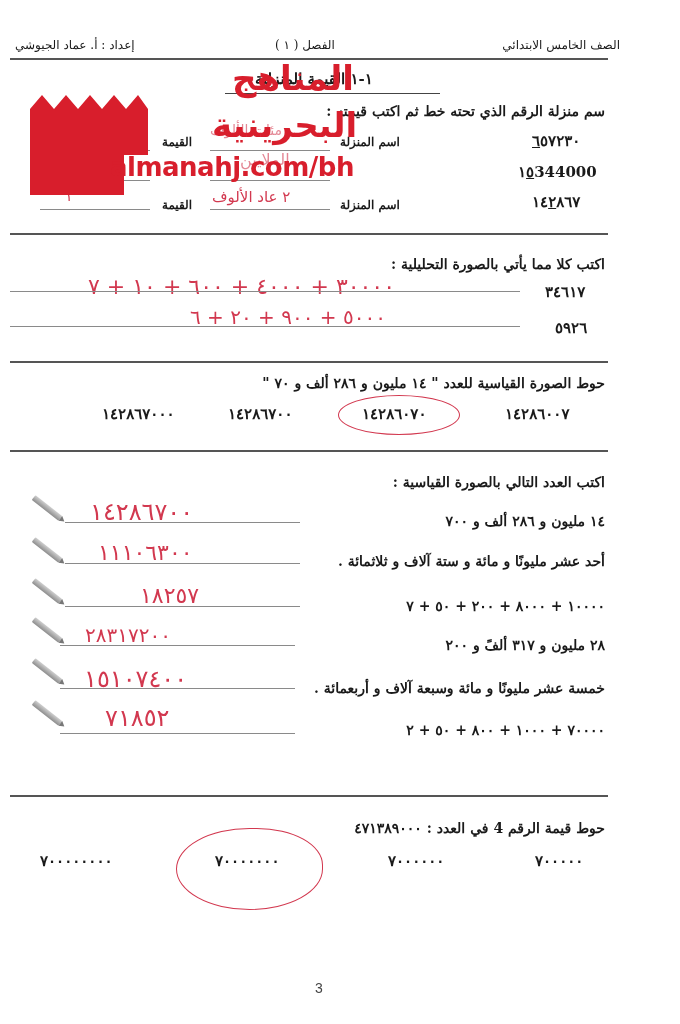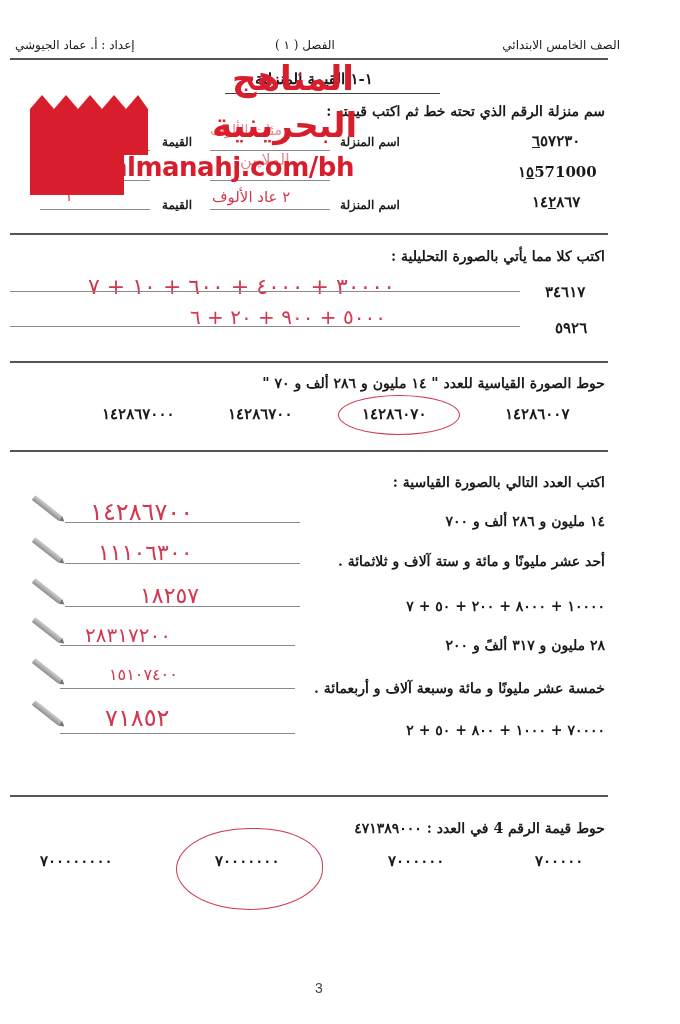--- a/index.html
+++ b/index.html
@@ -37,21 +37,21 @@
 <div>
   <div class="abs num" style="top:132px; left:532px;"><span></span><span class="und">٦</span><span>٥٧٢٣٠</span></div>
   <div class="abs txt" style="top:135px; left:340px; font-size:12px;">اسم المنزلة</div>
   <div class="abs hand" style="top:122px; left:210px; font-size:14px; opacity:.6;">مئات الألوف</div>
   <div class="thin" style="top:150px; left:210px; width:120px;"></div>
   <div class="abs txt" style="top:135px; left:162px; font-size:12px;">القيمة</div>
   <div class="thin" style="top:150px; left:40px; width:110px;"></div>
 </div>
 
 <div>
-  <div class="abs num" style="top:163px; left:518px;"><span>١</span><span class="und">٥</span><span>571000</span></div>
+  <div class="abs num" style="top:163px; left:518px;"><span>١</span><span class="und">٥</span><span>344000</span></div>
   <div class="abs hand" style="top:150px; left:240px; font-size:16px; opacity:.6;">الملايين</div>
   <div class="thin" style="top:180px; left:210px; width:120px;"></div>
   <div class="thin" style="top:180px; left:40px; width:110px;"></div>
 </div>
 
 <div>
   <div class="abs num" style="top:193px; left:532px;"><span>١٤</span><span class="und">٢</span><span>٨٦٧</span></div>
   <div class="abs txt" style="top:198px; left:340px; font-size:12px;">اسم المنزلة</div>
   <div class="abs hand rtl" style="top:188px; left:212px; font-size:15px; letter-spacing:0;">٢ عاد الألوف</div>
   <div class="thin" style="top:209px; left:210px; width:120px;"></div>
@@ -64,21 +64,21 @@
   <svg class="abs" style="left:30px; top:95px;" width="118" height="100" viewBox="0 0 118 100">
     <polygon points="0,100 0,14 12,0 24,14 36,0 48,14 60,0 72,14 84,0 96,14 108,0 118,14 118,60 94,60 94,100" fill="#d81e2c"></polygon>
   </svg>
   <div class="abs wm rtl" style="top:58px; left:232px; font-size:34px;">المناهج</div>
   <div class="abs wm rtl" style="top:105px; left:212px; font-size:34px;">البحرينية</div>
   <div class="abs wm" style="top:152px; left:110px; font-size:26px; letter-spacing:-0.5px;">almanahj.com/bh</div>
 </div>
 
 <div class="rule" style="top:233px; left:10px; width:598px;"></div>
 
-<div class="abs rtl txt" style="top:248px; right:75px;margin-left:44px;">اكتب كلا مما يأتي بالصورة التحليلية :</div>
+<div class="abs rtl txt" style="top:256px; right:75px;margin-left:44px;">اكتب كلا مما يأتي بالصورة التحليلية :</div>
 <div>
   <div class="abs num" style="top:283px; left:545px;">٣٤٦١٧</div>
   <div class="abs hand" style="top:274px; left:88px; font-size:22px;">٣٠٠٠٠ + ٤٠٠٠ + ٦٠٠ + ١٠ + ٧</div>
   <div class="thin" style="top:291px; left:10px; width:510px;"></div>
 </div>
 <div>
   <div class="abs num" style="top:319px; left:555px;">٥٩٢٦</div>
   <div class="abs hand" style="top:305px; left:190px; font-size:20px;">٥٠٠٠ + ٩٠٠ + ٢٠ + ٦</div>
   <div class="thin" style="top:326px; left:10px; width:510px;"></div>
 </div>
@@ -117,21 +117,21 @@
   <div class="abs rtl txt" style="top:598px; right:75px;">١٠٠٠٠ + ٨٠٠٠ + ٢٠٠ + ٥٠ + ٧</div>
 </div>
 <div>
   <div class="pencil" style="top:627px; left:30px;"></div>
   <div class="abs hand" style="top:623px; left:85px; font-size:20px;">٢٨٣١٧٢٠٠</div>
   <div class="thin" style="top:645px; left:60px; width:235px;"></div>
   <div class="abs rtl txt" style="top:637px; right:75px;">٢٨ مليون و ٣١٧ ألفً و ٢٠٠</div>
 </div>
 <div>
   <div class="pencil" style="top:668px; left:30px;"></div>
-  <div class="abs hand" style="top:665px; left:109px; font-size:16px;">١٥١٠٧٤٠٠</div>
+  <div class="abs hand" style="top:665px; left:84px; font-size:24px;font-family:Liberation Serif, serif;">١٥١٠٧٤٠٠</div>
   <div class="thin" style="top:688px; left:60px; width:235px;"></div>
   <div class="abs rtl txt" style="top:680px; right:75px;">خمسة عشر مليونًا و مائة وسبعة آلاف و أربعمائة .</div>
 </div>
 <div>
   <div class="pencil" style="top:710px; left:30px;"></div>
   <div class="abs hand" style="top:704px; left:105px; font-size:24px;">٧١٨٥٢</div>
   <div class="thin" style="top:733px; left:60px; width:235px;"></div>
   <div class="abs rtl txt" style="top:722px; right:75px;">٧٠٠٠٠ + ١٠٠٠ + ٨٠٠ + ٥٠ + ٢</div>
 </div>
 

